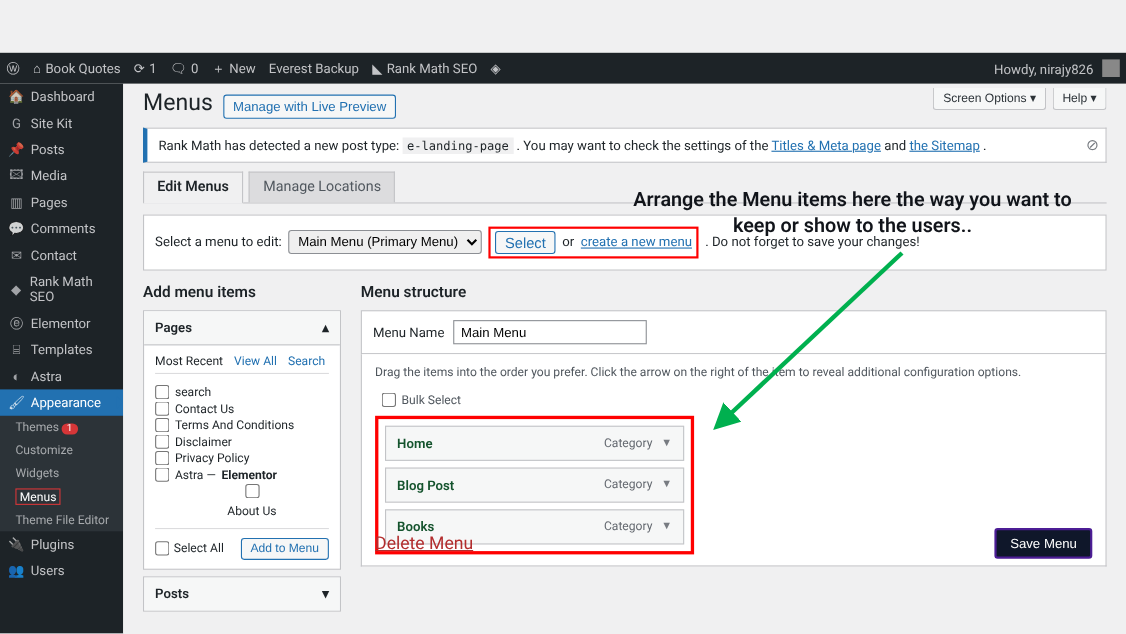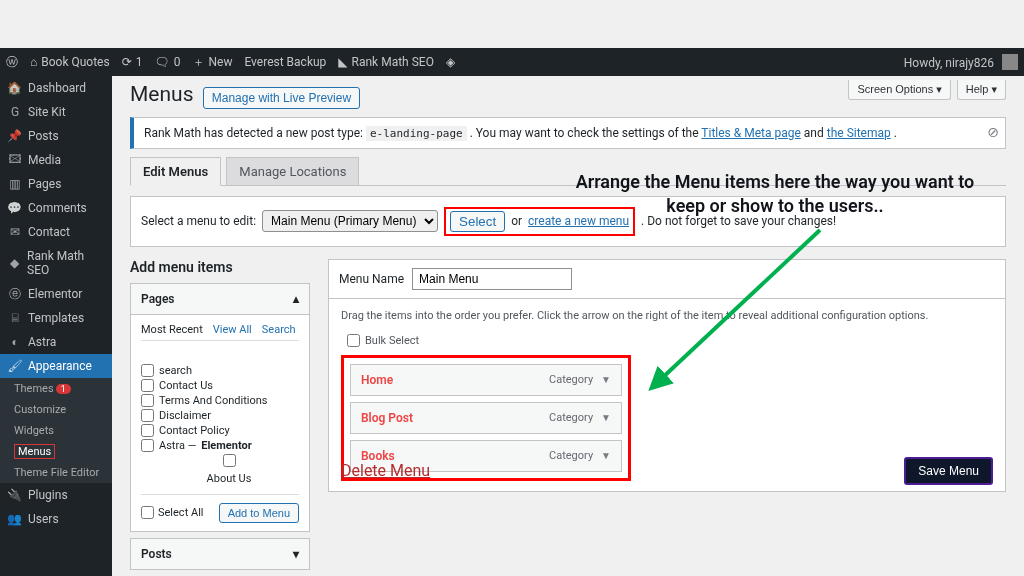--- a/index.html
+++ b/index.html
@@ -48,40 +48,40 @@
   .menu-select-row a { color: #2271b1; text-decoration: underline; }
 
   .columns { display: flex; gap: 18px; margin-top: 12px; }
   .col-left { width: 180px; flex: 0 0 180px; }
   .col-right { flex: 1; }
   .col-head { font-size: 14px; font-weight: 600; margin-bottom: 8px; }
 
   .accordion { border: 1px solid #c3c4c7; background: #fff; }
   .acc-head { background: #f6f7f7; border-bottom: 1px solid #c3c4c7; padding: 8px 10px; font-weight: 600; font-size: 12px; display: flex; justify-content: space-between; cursor: pointer; }
   .acc-body { padding: 8px 10px; }
-  .acc-tabs { display: flex; gap: 10px; font-size: 11px; border-bottom: 1px solid #dcdcde; padding-bottom: 4px; margin-bottom: 22px; }
+  .acc-tabs { display: flex; gap: 10px; font-size: 11px; border-bottom: 1px solid #dcdcde; padding-bottom: 4px; margin-bottom: 9px; }
   .acc-tabs span { cursor: pointer; color: #2271b1; }
   .acc-tabs span.active { color: #1d2327; }
   .page-list label { display: flex; align-items: center; gap: 5px; font-size: 11px; padding: 1px 0; cursor: pointer; }
   .page-list .indent { padding-left: 18px; flex-direction: column; }
   .acc-foot { display: flex; justify-content: space-between; align-items: center; border-top: 1px solid #dcdcde; margin-top: 8px; padding-top: 8px; }
   .acc-foot label { font-size: 11px; display: flex; align-items: center; gap: 4px; }
   .acc-foot button { border: 1px solid #2271b1; color: #2271b1; background: #f6f7f7; padding: 3px 8px; border-radius: 3px; font-size: 11px; cursor: pointer; }
   .acc-head.collapsed { border-bottom: none; }
 
   .menu-name-row { border: 1px solid #c3c4c7; background: #fff; padding: 8px 10px; display: flex; align-items: center; gap: 8px; font-size: 12px; }
-  .menu-name-row input { border: 1px solid #8c8f94; padding: 3px 6px; width: 160px; font-size: 12px; }
+  .menu-name-row input { border: 1px solid #8c8f94; padding: 3px 6px; width: 176px; font-size: 12px; }
 
   .structure-body { border: 1px solid #c3c4c7; border-top: none; background: #fff; padding: 10px 12px; font-size: 12px; color: #50575e; position: relative; min-height: 190px; }
   .structure-body .hint { margin-bottom: 8px; font-size: 11px; }
   .bulk-row label { display: flex; align-items: center; gap: 5px; font-size: 11px; padding: 4px 6px; }
   .menu-items-box { border: 3px solid #ff0000; padding: 6px; margin-top: 4px; width: 290px; }
   .menu-item-handle { border: 1px solid #c3c4c7; background: #f6f7f7; padding: 8px 10px; display: flex; align-items: center; margin-bottom: 6px; cursor: move; }
   .menu-item-handle:last-child { margin-bottom: 0; }
-  .menu-item-handle .mi-title { font-weight: 600; font-size: 12px; color: #ef4444; }
+  .menu-item-handle .mi-title { font-weight: 600; font-size: 12px; color: #14532d; }
   .menu-item-handle .mi-type { margin-left: auto; color: #646970; font-size: 11px; }
   .menu-item-handle .mi-arrow { margin-left: 8px; color: #787c82; font-size: 10px; }
 
   .menu-footer { position: absolute; bottom: 6px; left: 12px; right: 12px; display: flex; justify-content: space-between; align-items: center; }
   .menu-footer a { color: #b32d2e; text-decoration: underline; font-size: 16px; }
   .save-menu-btn { background: #0f172a; color: #fff; border: 2px solid #4c1d95; padding: 5px 12px; border-radius: 3px; font-size: 12px; cursor: pointer; }
 
   
   .annotation { position: absolute; top: 170px; left: 560px; width: 430px; color: #11141a; font-weight: 600; font-size: 18px; line-height: 1.35; text-align: center; pointer-events: none; }
   .arrow { position: absolute; pointer-events: none; }
@@ -253,21 +253,21 @@
             <label>
                 <input type="checkbox" style="">
                 <span>Terms And Conditions</span>
               </label>
             <label>
                 <input type="checkbox" style="">
                 <span>Disclaimer</span>
               </label>
             <label>
                 <input type="checkbox" style="">
-                <span>Contact Policy</span>
+                <span>Privacy Policy</span>
               </label>
             <label>
                 <input type="checkbox" style="">
                 <span>Astra — </span>
                 <b>Elementor</b>
               </label>
             <label class="indent">
                 <input type="checkbox" style="">
                 <span>About Us</span>
               </label>
@@ -283,20 +283,21 @@
       </div>
       <div class="accordion" style="margin-top:6px;">
         <div class="acc-head collapsed">
           <span>Posts</span>
           <span>▾</span>
         </div>
       </div>
     </div>
 
     <div class="col-right">
+      <div class="col-head">Menu structure</div>
       <div class="menu-name-row">
         <span>Menu Name</span>
         <input type="text" value="Main Menu" style="">
       </div>
       <div class="structure-body">
         <div class="hint">Drag the items into the order you prefer. Click the arrow on the right of the item to reveal additional configuration options.</div>
         <div class="bulk-row">
             <label>
               <input type="checkbox" style="">
               <span>Bulk Select</span>

